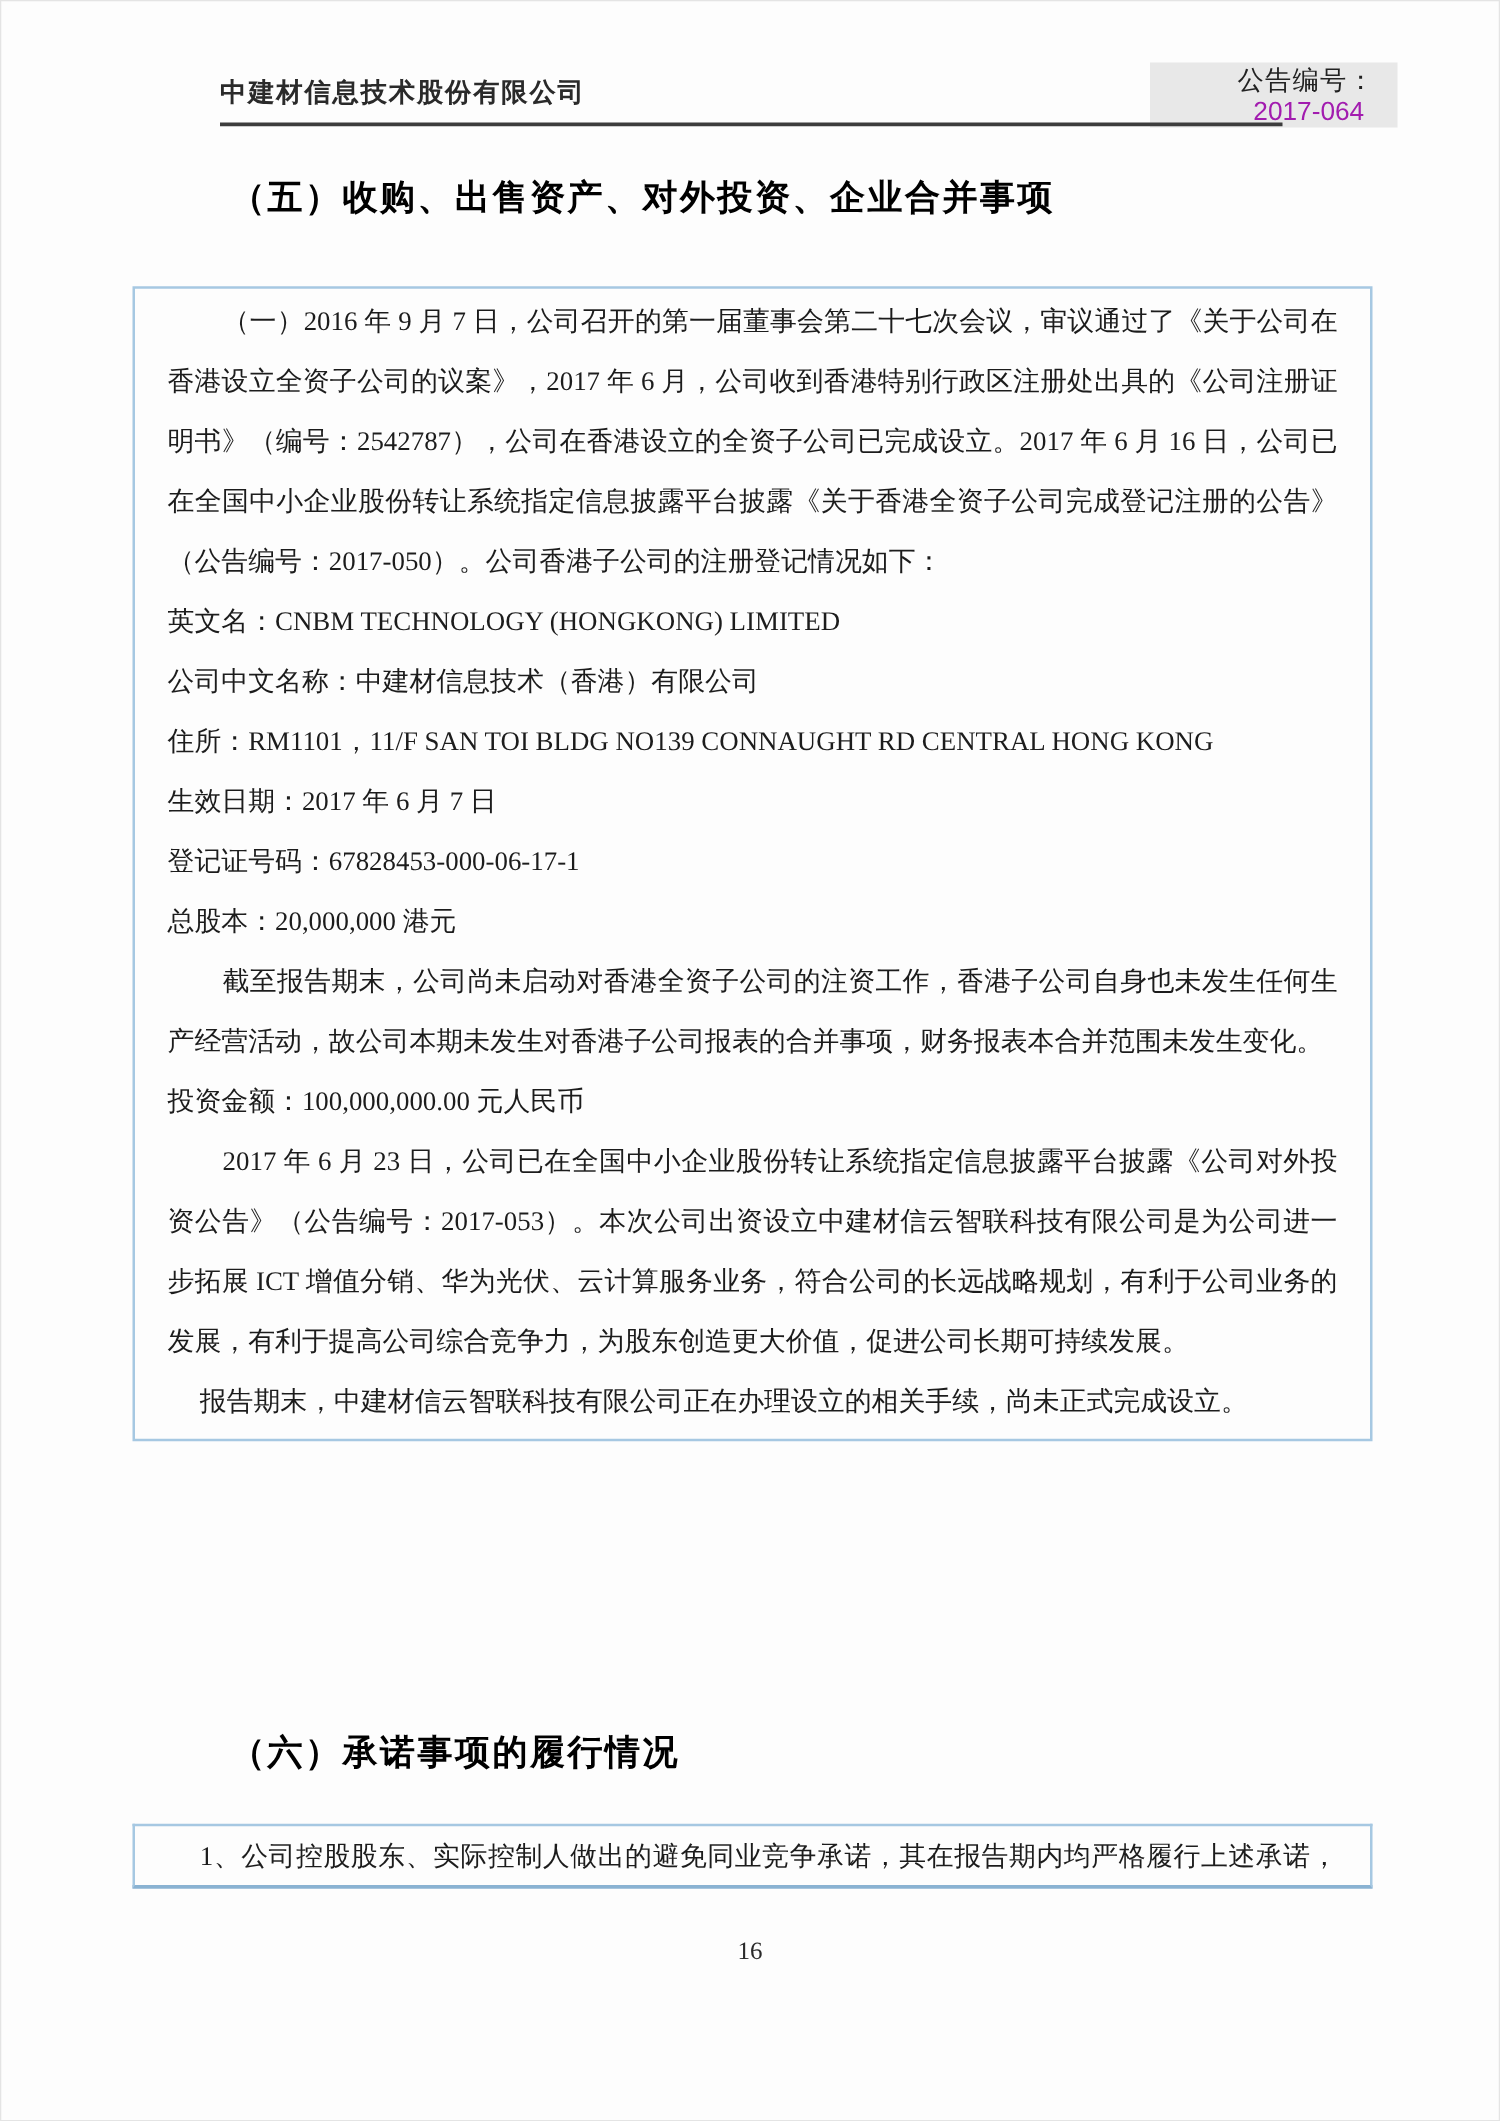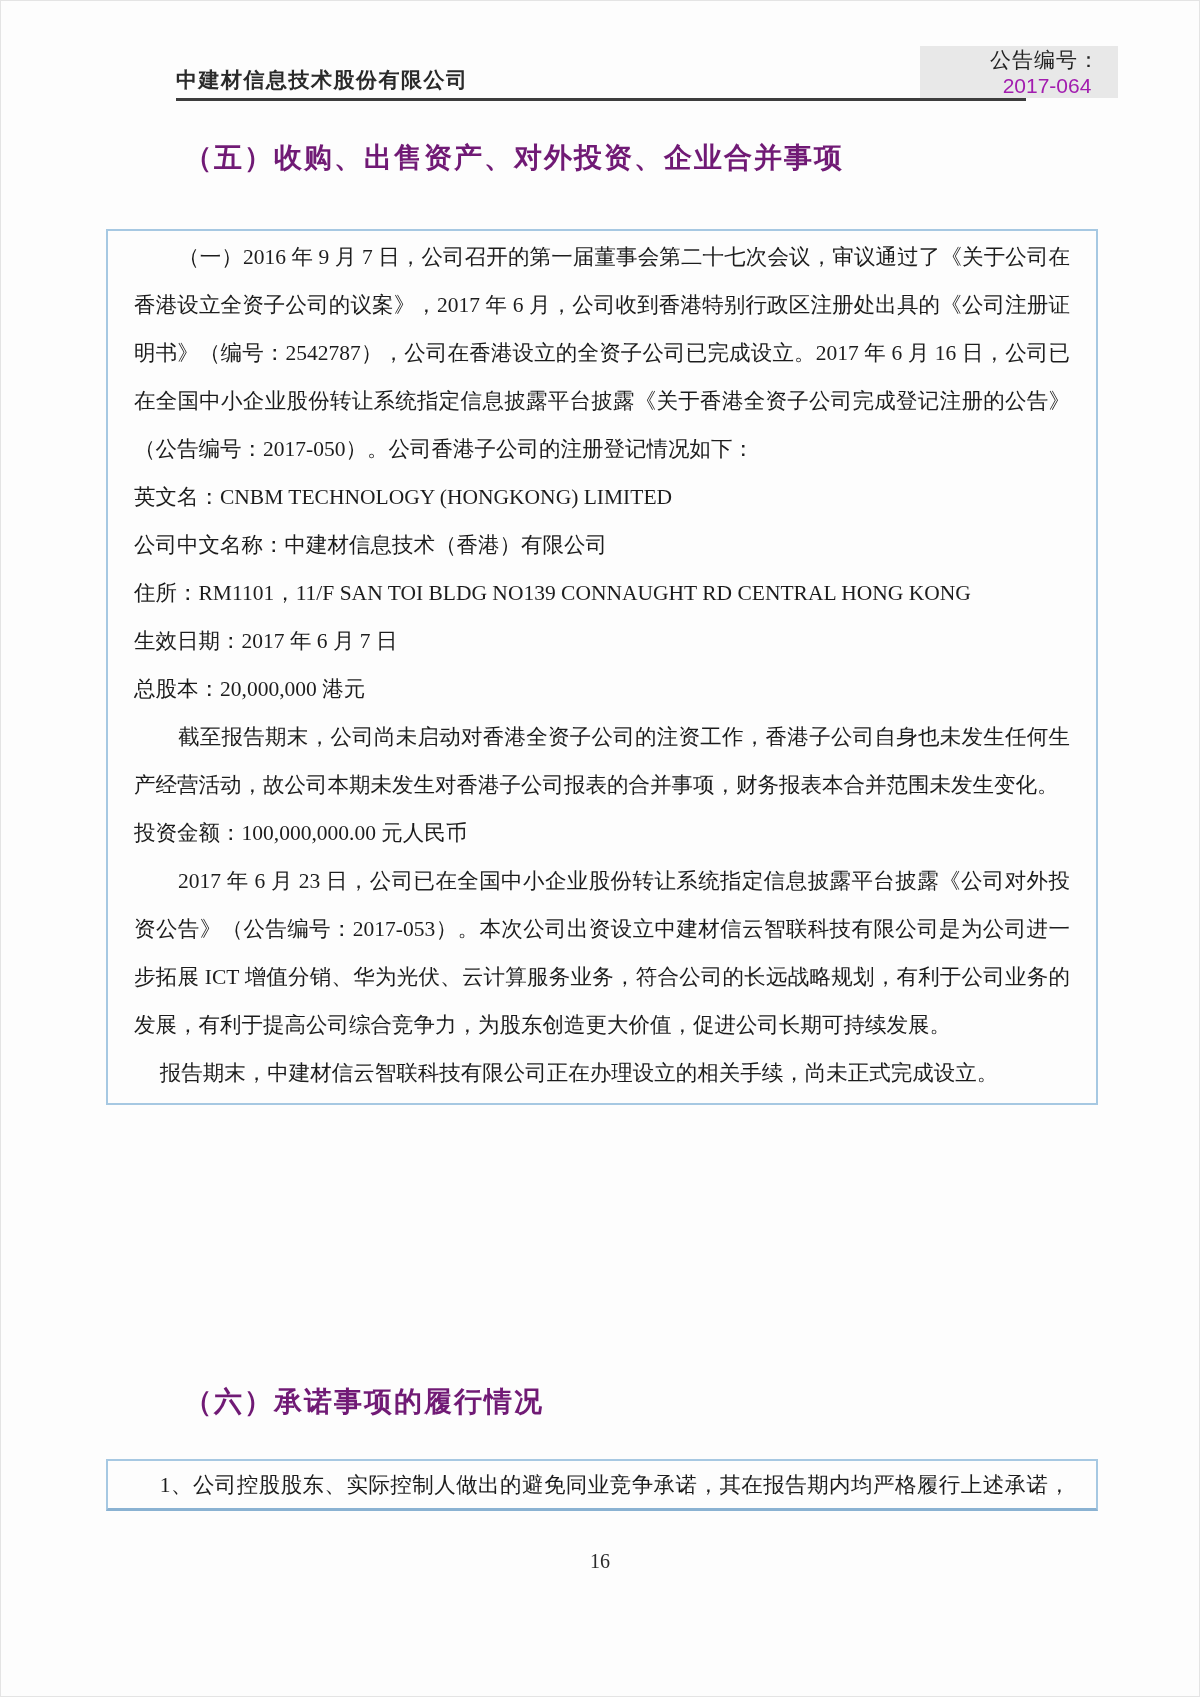--- a/index.html
+++ b/index.html
@@ -11,21 +11,21 @@
     border:1px solid #e4e4e4;
     box-sizing:border-box;
     overflow:hidden;
     font-family:"Liberation Serif","DejaVu Serif",serif;
     color:#1f1f1f;
   }
 
   
   .header {
     position:absolute; top:52px; left:175px; width:942px; height:45px;
-    display:flex; justify-content:space-between; align-items:flex-end;
+    display:flex; justify-content:space-between; align-items:center;
     font-size:21px;
   }
   .company {
     display:flex; align-items:flex-end; padding-bottom:4px;
     letter-spacing:1.5px; color:#2a2a2a; font-weight:600;
   }
   .announce {
     background:#e8e8e8;
     display:flex; align-items:center;
     padding:0 18px 0 70px;
@@ -38,21 +38,21 @@
   }
   .rule {
     position:absolute; left:175px; top:97px; width:850px; height:3px;
     background:#3d3d3d;
   }
 
   
   .sec-title {
     position:absolute; left:183px; margin:0;
     font-family:"Liberation Sans","DejaVu Sans",sans-serif;
-    font-weight:bold; font-size:28px; color:#701a75;
+    font-weight:bold; font-size:28px; color:#000000;
     letter-spacing:2px; white-space:nowrap;
   }
   .t5 { top:138px; }
   .t6 { top:1382px; }
 
   
   .cbox {
     position:absolute; left:105px; width:992px;
     box-sizing:border-box;
     border:2px solid #a6c8e2;
@@ -94,20 +94,21 @@
   <div class="rule"></div>
 
   <h1 class="sec-title t5">（五）收购、出售资产、对外投资、企业合并事项</h1>
 
   <div class="cbox box1">
     <p class="p-indent">（一）2016 年 9 月 7 日，公司召开的第一届董事会第二十七次会议，审议通过了《关于公司在香港设立全资子公司的议案》，2017 年 6 月，公司收到香港特别行政区注册处出具的《公司注册证明书》（编号：2542787），公司在香港设立的全资子公司已完成设立。2017 年 6 月 16 日，公司已在全国中小企业股份转让系统指定信息披露平台披露《关于香港全资子公司完成登记注册的公告》（公告编号：2017-050）。公司香港子公司的注册登记情况如下：</p>
     <p class="d-line">英文名：CNBM TECHNOLOGY (HONGKONG) LIMITED</p>
     <p class="d-line">公司中文名称：中建材信息技术（香港）有限公司</p>
     <p class="d-line">住所：RM1101，11/F SAN TOI BLDG NO139 CONNAUGHT RD CENTRAL HONG KONG</p>
     <p class="d-line">生效日期：2017 年 6 月 7 日</p>
+    <p class="d-line">登记证号码：67828453-000-06-17-1</p>
     <p class="d-line">总股本：20,000,000 港元</p>
     <p class="p-indent">截至报告期末，公司尚未启动对香港全资子公司的注资工作，香港子公司自身也未发生任何生产经营活动，故公司本期未发生对香港子公司报表的合并事项，财务报表本合并范围未发生变化。</p>
     <p class="d-line">投资金额：100,000,000.00 元人民币</p>
     <p class="p-indent">2017 年 6 月 23 日，公司已在全国中小企业股份转让系统指定信息披露平台披露《公司对外投资公告》（公告编号：2017-053）。本次公司出资设立中建材信云智联科技有限公司是为公司进一步拓展 ICT 增值分销、华为光伏、云计算服务业务，符合公司的长远战略规划，有利于公司业务的发展，有利于提高公司综合竞争力，为股东创造更大价值，促进公司长期可持续发展。</p>
     <p class="s-indent">报告期末，中建材信云智联科技有限公司正在办理设立的相关手续，尚未正式完成设立。</p>
   </div>
 
   <h2 class="sec-title t6">（六）承诺事项的履行情况</h2>
 
   <div class="cbox box2">

